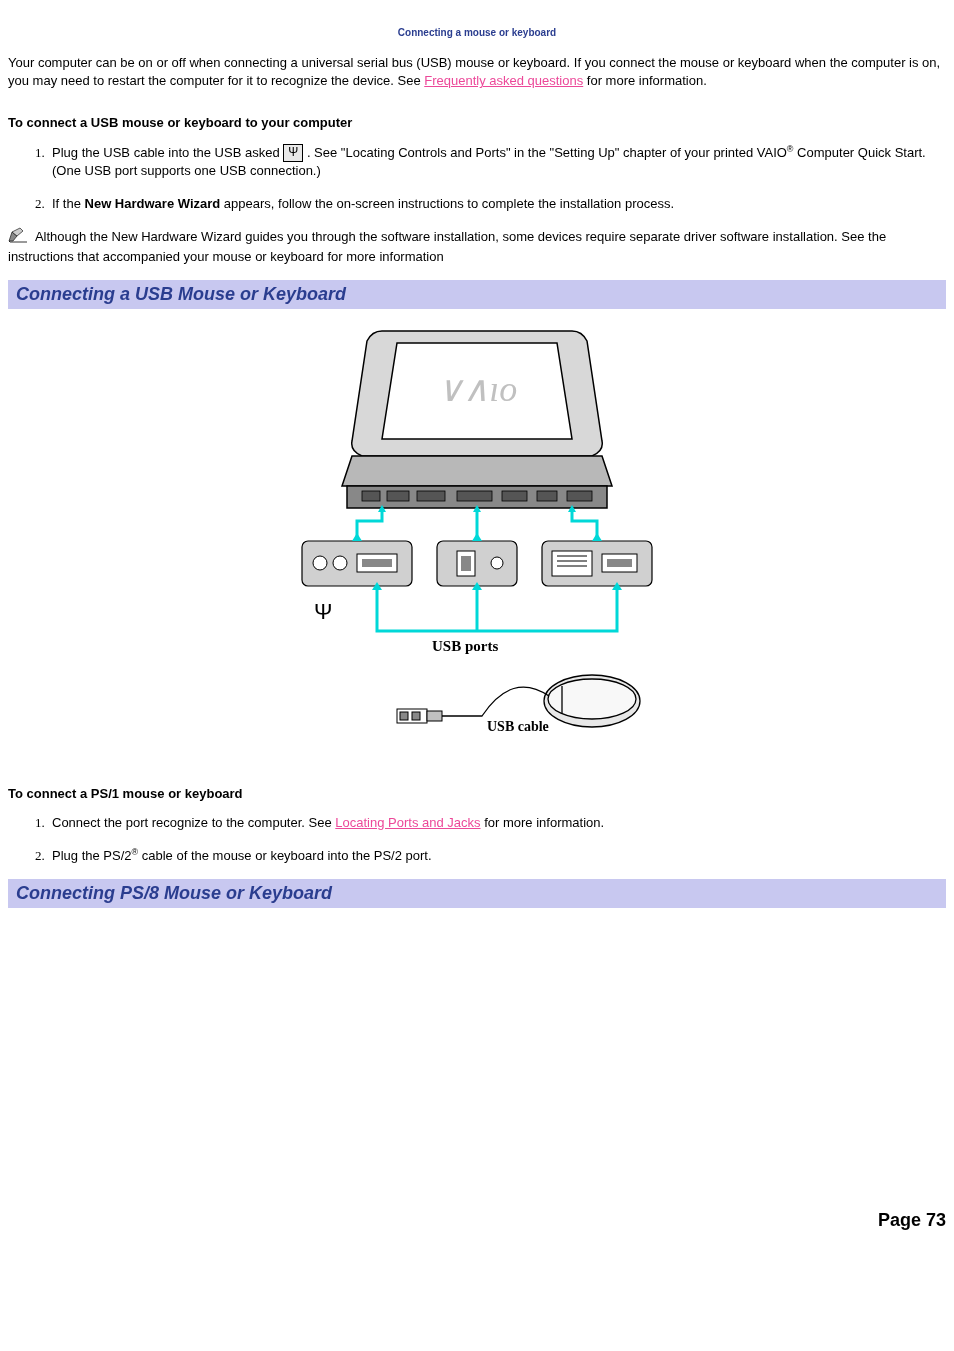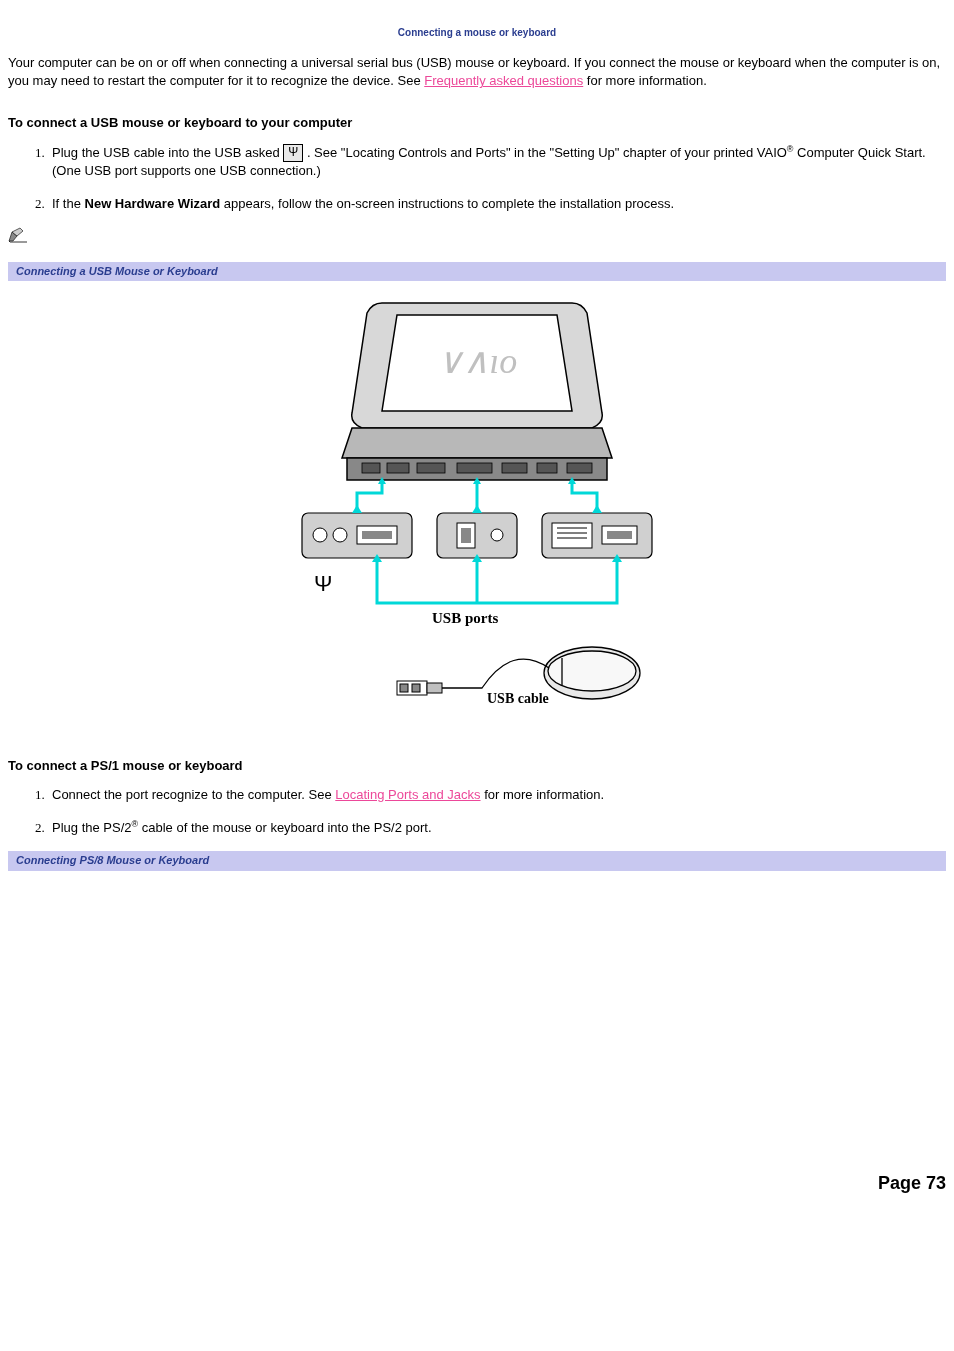--- a/index.html
+++ b/index.html
@@ -56,21 +56,21 @@
   .note-icon {
     display: inline-block;
     vertical-align: middle;
     margin-right: 4px;
   }
   .caption-bar {
     background: #c8c8f0;
     color: #2a3d8f;
     font-weight: bold;
     font-style: italic;
-    font-size: 11px;
+    font-size: 18px;
     padding: 2px 8px;
     margin: 4px 0 0 0;
   }
   .figure-box {
     width: 430px;
     margin: 12px auto 24px auto;
   }
   .figure-box svg { display: block; }
   .page-num {
     text-align: right;
@@ -102,20 +102,21 @@
 </ol>
 
 <p>
   <span class="note-icon">
     <svg width="20" height="16" viewBox="0 0 20 16">
       <path d="M1 14 L4 5 L9 9 L5 14 Z" fill="#888" stroke="#000" stroke-width="0.6"></path>
       <path d="M4 5 L12 1 L15 4 L9 9 Z" fill="#ccc" stroke="#000" stroke-width="0.6"></path>
       <path d="M1 14 L2 15 L19 15" stroke="#000" stroke-width="0.8" fill="none"></path>
     </svg>
   </span>
+  <span>Although the New Hardware Wizard guides you through the software installation, some devices require separate driver software installation. See the instructions that accompanied your mouse or keyboard for more information</span>
 </p>
 
 <div class="caption-bar">Connecting a USB Mouse or Keyboard</div>
 
 <div class="figure-box">
   <svg width="430" height="440" viewBox="0 0 430 440">
 
     <g stroke="#000" stroke-width="1.5" fill="#f4f4f4">
 
       <path d="M120 10 L310 10 Q320 10 325 20 L340 120 Q342 130 330 135 L100 135 Q88 130 90 120 L105 20 Q110 10 120 10 Z" fill="#d8d8d8"></path>

